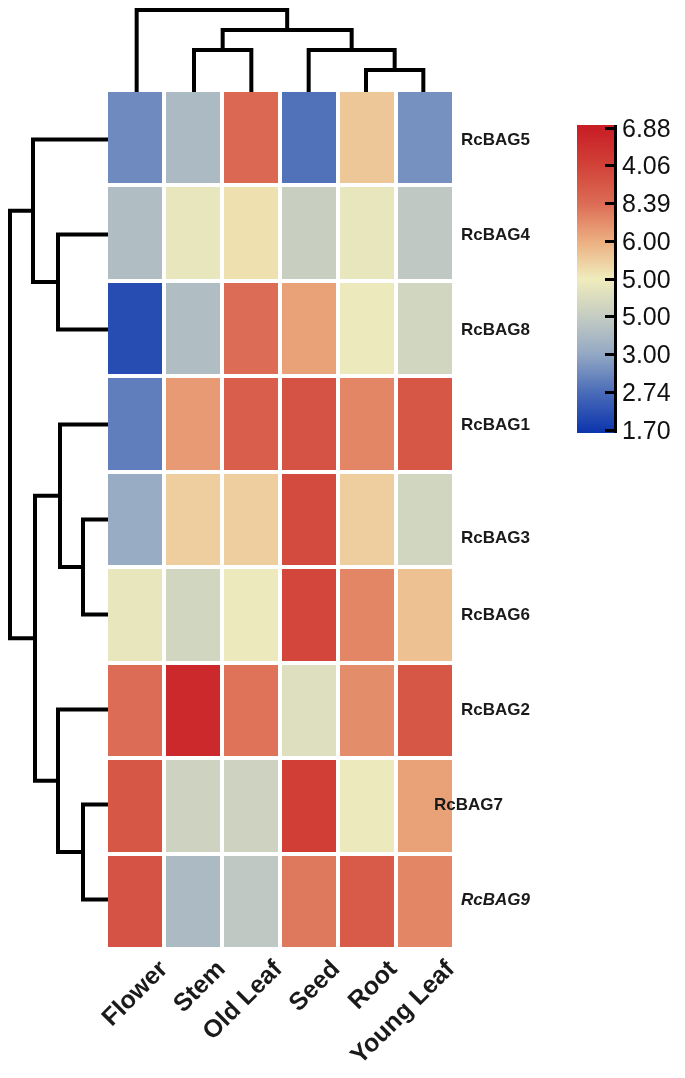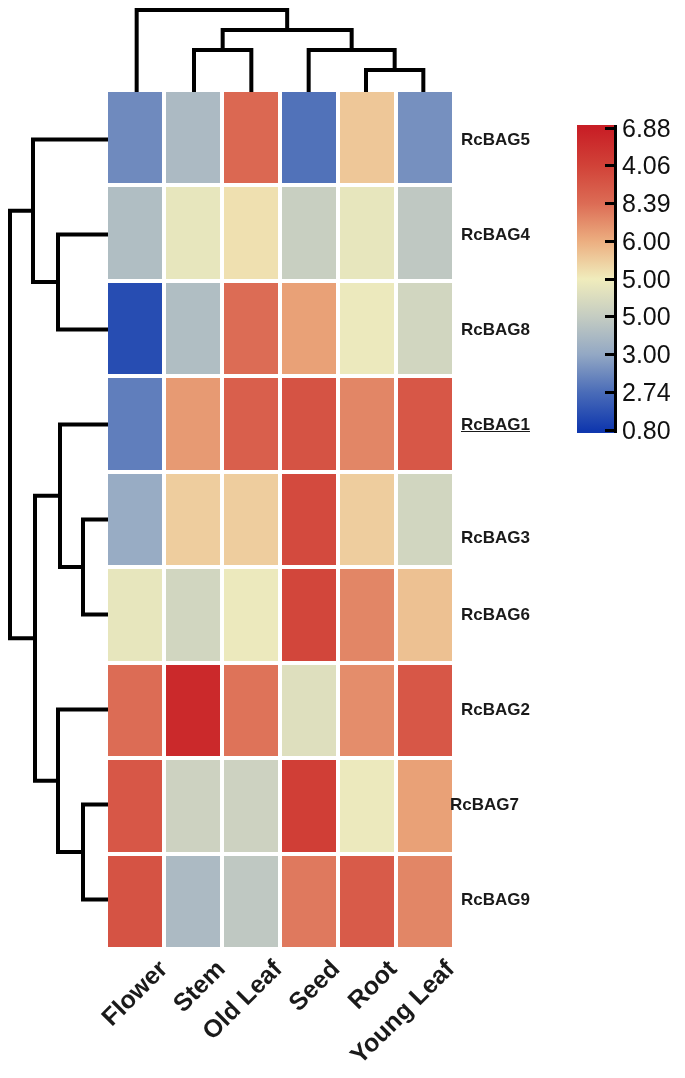--- a/index.html
+++ b/index.html
@@ -108,26 +108,26 @@
       <div class="cell" style="left: 58px; top: 763.556px; width: 54px; height: 91.4444px; background: rgb(172, 186, 195);"></div>
       <div class="cell" style="left: 116px; top: 763.556px; width: 54px; height: 91.4444px; background: rgb(191, 200, 194);"></div>
       <div class="cell" style="left: 174px; top: 763.556px; width: 54px; height: 91.4444px; background: rgb(223, 121, 94);"></div>
       <div class="cell" style="left: 232px; top: 763.556px; width: 54px; height: 91.4444px; background: rgb(216, 91, 73);"></div>
       <div class="cell" style="left: 290px; top: 763.556px; width: 54px; height: 91.4444px; background: rgb(226, 134, 102);"></div>
     </div>
   <div id="row-labels">
       <div class="row-label" style="left: 461px; top: 126.5px;">RcBAG5</div>
       <div class="row-label" style="left: 461px; top: 221.5px;">RcBAG4</div>
       <div class="row-label" style="left: 461px; top: 316.5px;">RcBAG8</div>
-      <div class="row-label" style="left: 461px; top: 411.5px; text-decoration: underline;">RcBAG1</div>
+      <div class="row-label" style="left: 461px; top: 411.5px;">RcBAG1</div>
       <div class="row-label" style="left: 461px; top: 525px;">RcBAG3</div>
       <div class="row-label" style="left: 461px; top: 601.5px;">RcBAG6</div>
       <div class="row-label" style="left: 461px; top: 696.5px;">RcBAG2</div>
-      <div class="row-label" style="left: 450px; top: 791.5px;">RcBAG7</div>
-      <div class="row-label" style="left: 461px; top: 886.5px;">RcBAG9</div>
+      <div class="row-label" style="left: 434px; top: 791.5px;">RcBAG7</div>
+      <div class="row-label" style="left: 461px; top: 886.5px; font-style: italic;">RcBAG9</div>
     </div>
   <div id="col-labels">
       <div class="col-label" style="right: 532.333px; top: 954px;">Flower</div>
       <div class="col-label" style="right: 475px; top: 954px;">Stem</div>
       <div class="col-label" style="right: 417.667px; top: 954px;">Old Leaf</div>
       <div class="col-label" style="right: 360.333px; top: 954px;">Seed</div>
       <div class="col-label" style="right: 303px; top: 954px;">Root</div>
       <div class="col-label" style="right: 245.667px; top: 954px;">Young Leaf</div>
     </div>
   <div class="colorbar" id="colorbar" style="left: 577px; top: 125px; width: 110px; height: 308px;">
@@ -143,15 +143,15 @@
       <div class="colorbar-tick-label" style="left: 45px; top: 103.75px;">6.00</div>
       <div class="colorbar-tick" style="left: 28px; top: 152.5px; width: 11px; height: 3px;"></div>
       <div class="colorbar-tick-label" style="left: 45px; top: 141.5px;">5.00</div>
       <div class="colorbar-tick" style="left: 28px; top: 190.25px; width: 11px; height: 3px;"></div>
       <div class="colorbar-tick-label" style="left: 45px; top: 179.25px;">5.00</div>
       <div class="colorbar-tick" style="left: 28px; top: 228px; width: 11px; height: 3px;"></div>
       <div class="colorbar-tick-label" style="left: 45px; top: 217px;">3.00</div>
       <div class="colorbar-tick" style="left: 28px; top: 265.75px; width: 11px; height: 3px;"></div>
       <div class="colorbar-tick-label" style="left: 45px; top: 254.75px;">2.74</div>
       <div class="colorbar-tick" style="left: 28px; top: 303.5px; width: 11px; height: 3px;"></div>
-      <div class="colorbar-tick-label" style="left: 45px; top: 292.5px;">0.80</div>
+      <div class="colorbar-tick-label" style="left: 45px; top: 292.5px;">1.70</div>
     </div>
 </div>
 
 </body></html>

